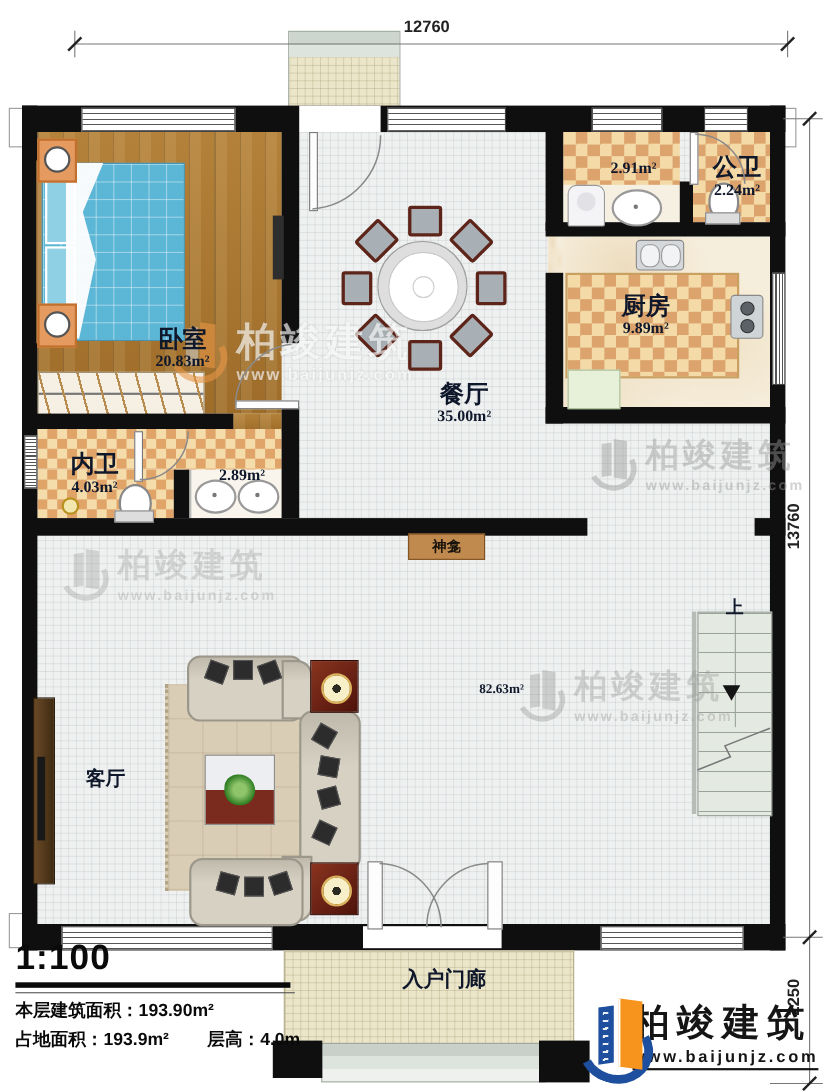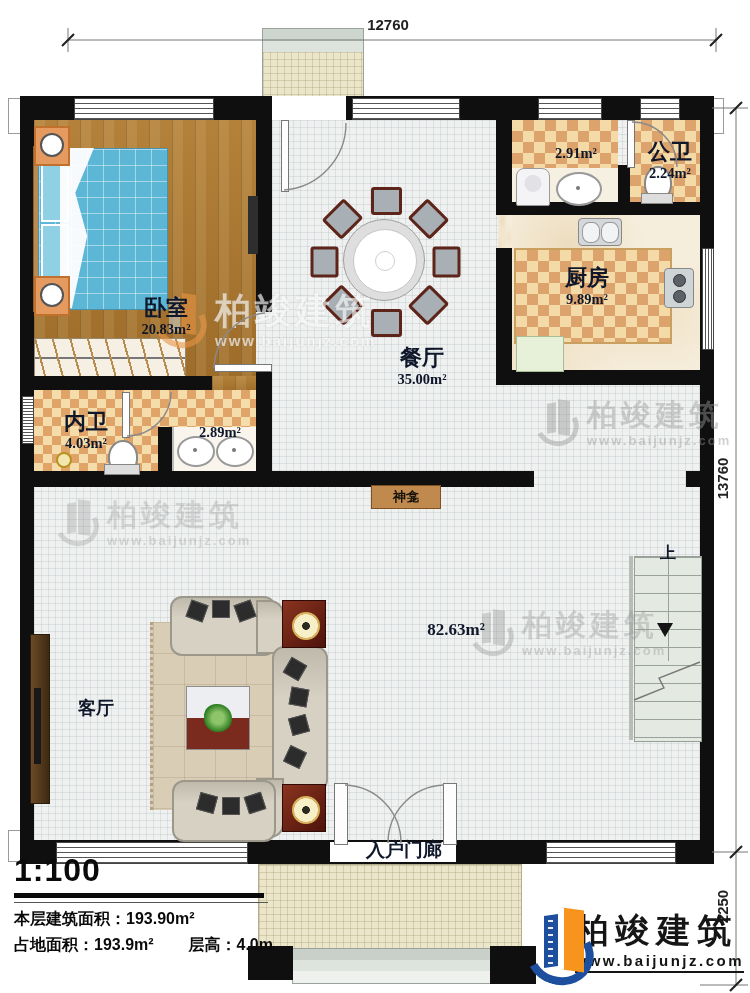--- a/index.html
+++ b/index.html
@@ -297,26 +297,26 @@
   </div>
   <div class="rlabel" style="left:638px;top:140px;width:64px;">
     <span class="nm">公卫</span>
       <span class="ar">2.24m²</span>
   </div>
   <div class="rlabel" style="left:550px;top:266px;width:74px;">
     <span class="nm">厨房</span>
       <span class="ar">9.89m²</span>
   </div>
   <div class="rlabel" style="left:418px;top:620px;width:76px;">
-    <span class="ar" style="font-size:17px;">82.63m²</span>
+    <span class="ar" style="font-size:12px;">82.63m²</span>
   </div>
   <div class="rlabel" style="left:64px;top:698px;width:64px;">
     <span class="nm" style="font-size:18px;">客厅</span>
   </div>
-  <div class="rlabel" style="left:346px;top:839px;width:116px;">
+  <div class="rlabel" style="left:346px;top:880px;width:116px;">
     <span class="nm" style="font-size:19px;">入户门廊</span>
   </div>
 
   <div class="dim" style="left:352px;top:16px;width:72px;">12760</div>
   <div class="dim" style="left:682px;top:470px;width:80px;transform:rotate(-90deg);">13760</div>
   <div class="dim" style="left:682px;top:898px;width:80px;transform:rotate(-90deg);">2250</div>
 
   <svg class="abs" width="750" height="993" viewBox="0 0 750 993" style="left:0;top:0;pointer-events:none;">
     <g stroke="#8a8a8a" stroke-width="1.4" fill="none">
       <path d="M 284 190 A 67 67 0 0 0 346 123"></path>

